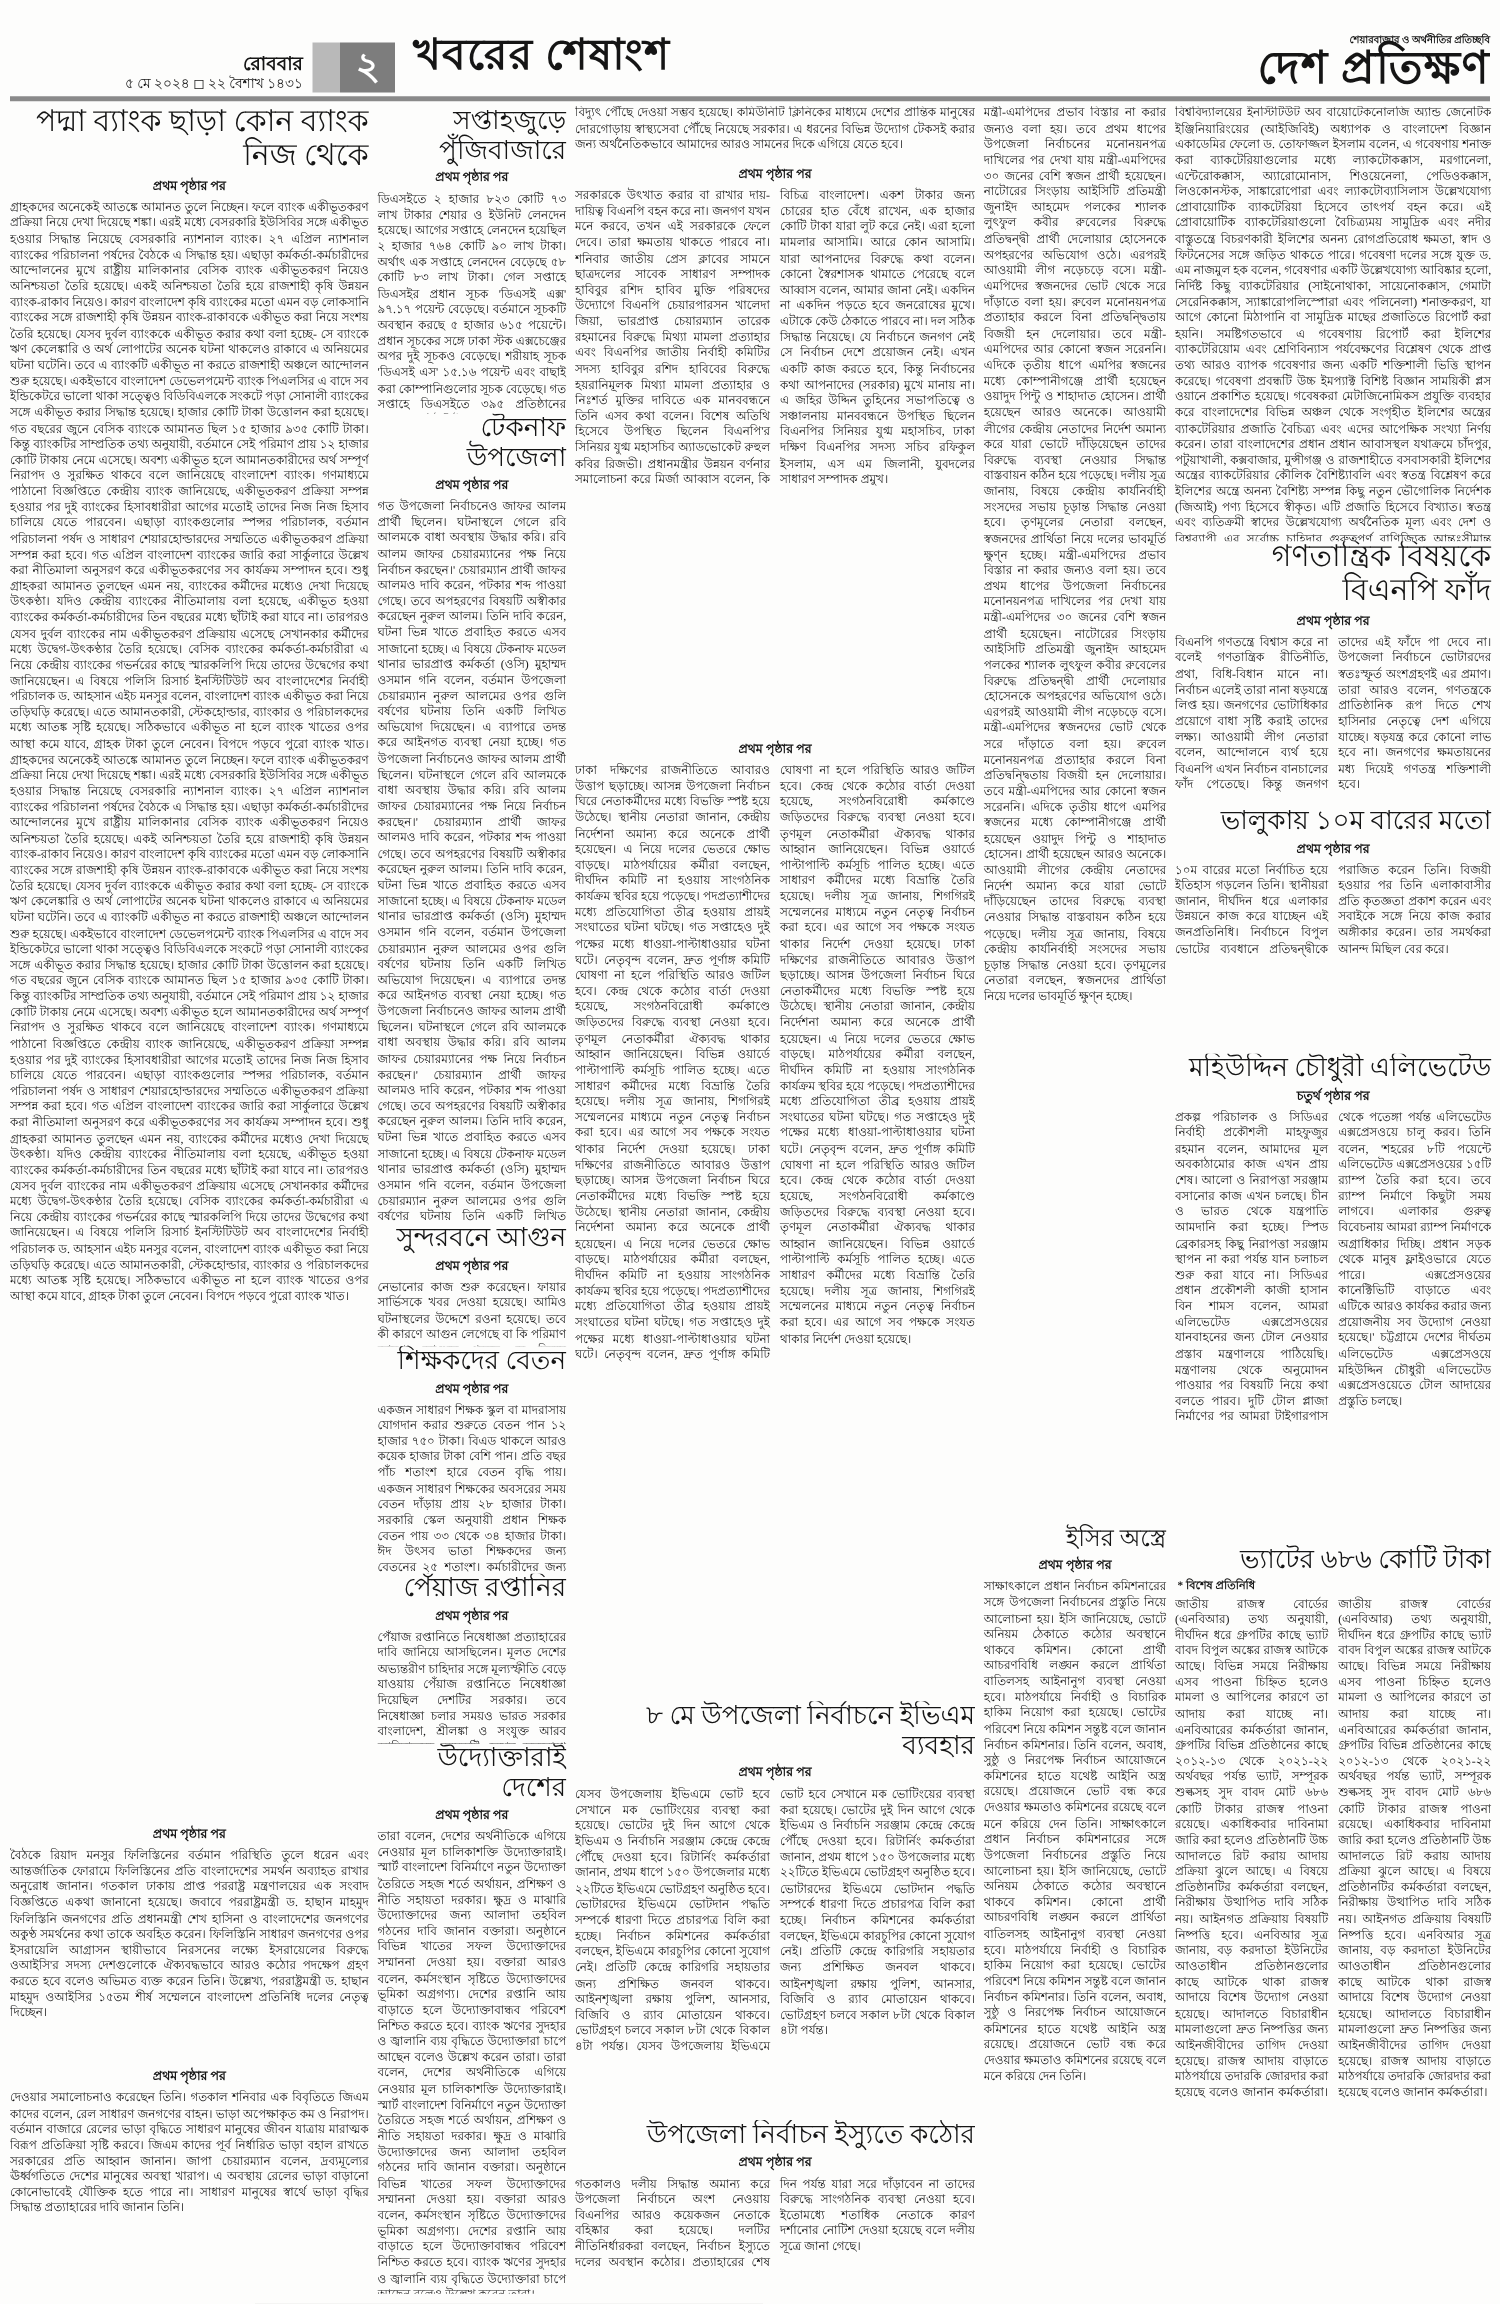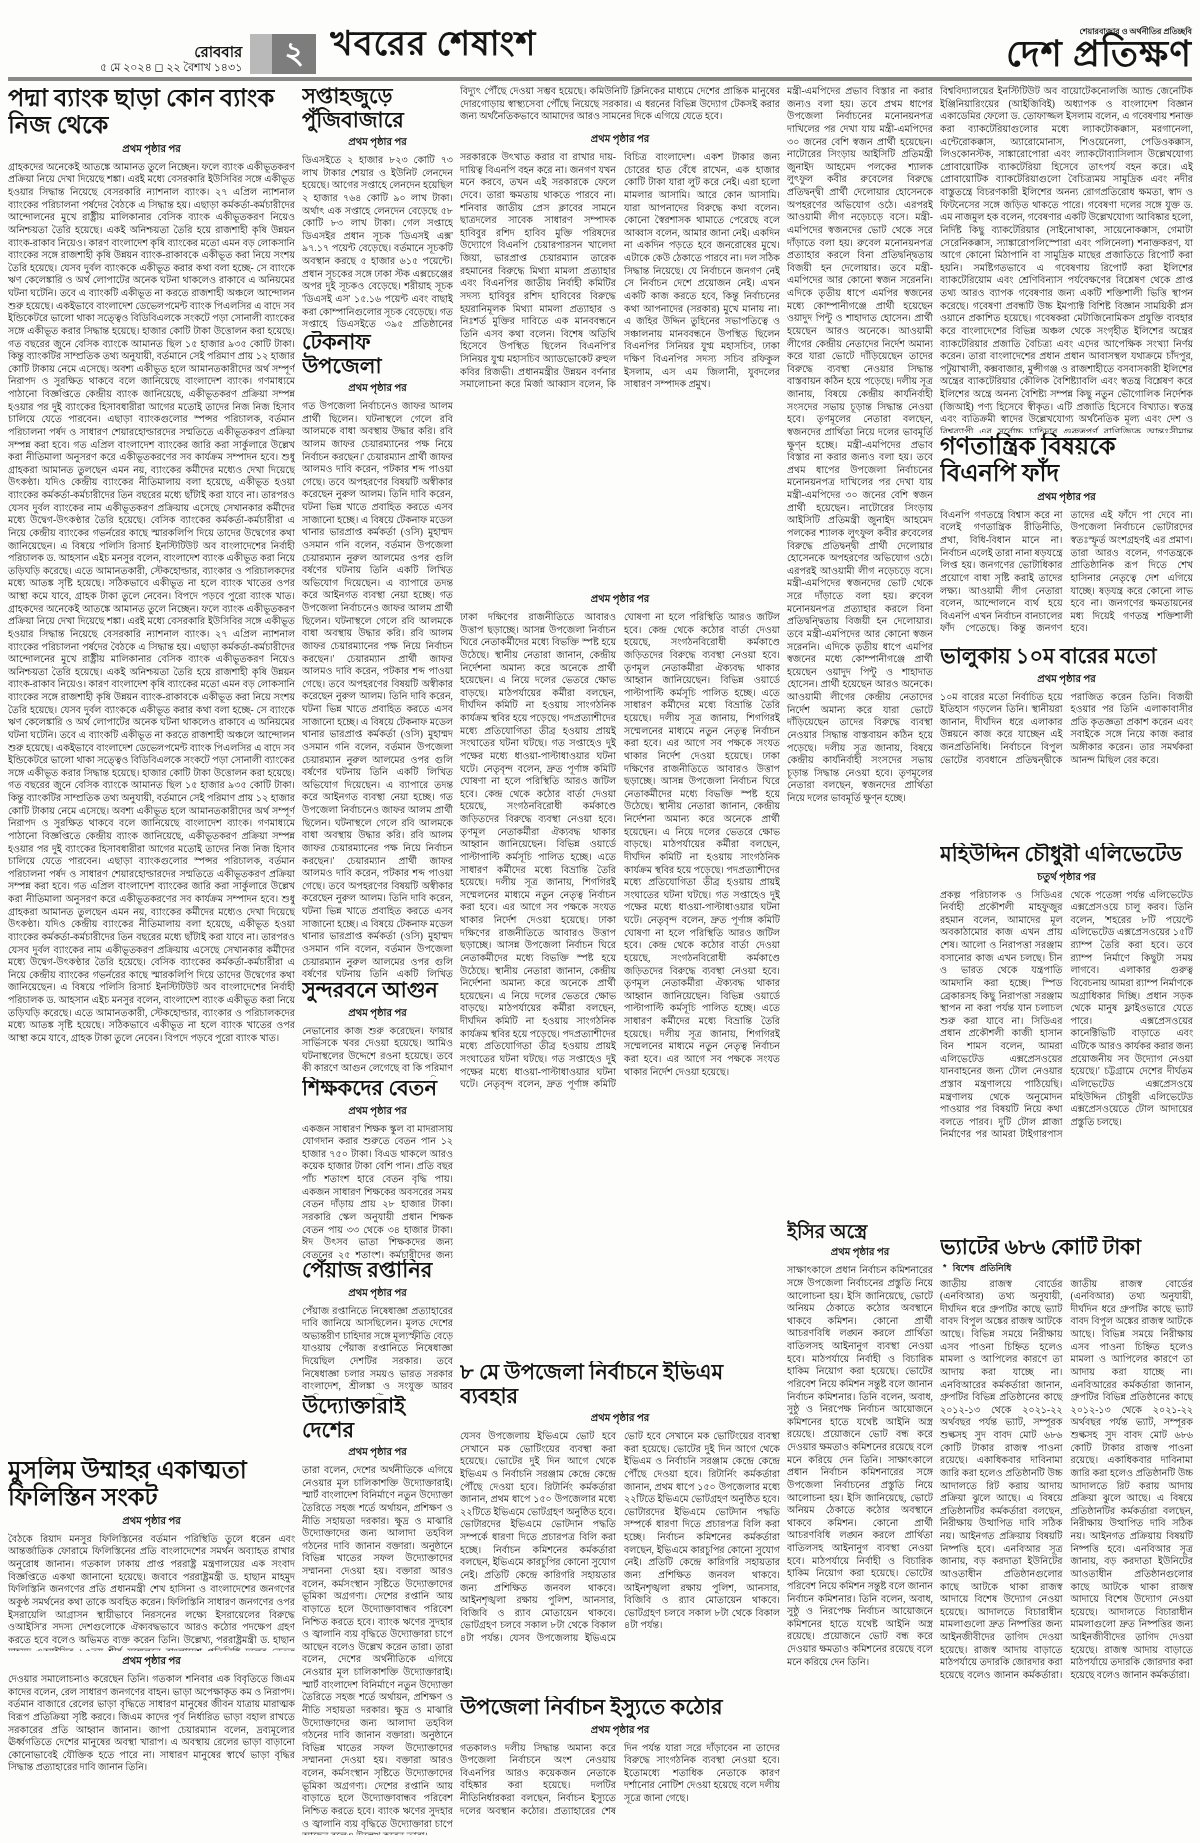--- a/index.html
+++ b/index.html
@@ -21,27 +21,27 @@
   .hdr-rule{height:4px;background:#8a8a8a;margin:3px 0 4px 0;}
   
   .cols{display:flex;gap:7px;}
   .strip{flex:0 0 auto;}
   .s-left{width:287px;}
   .s-c3{width:151px;}
   .s-mid{width:320px;}
   .s-c5{width:146px;}
   .s-right{width:253px;}
   .art{overflow:hidden;box-sizing:border-box;}
-  .hl{font-weight:bold;text-align:left;line-height:1.12;}
+  .hl{font-weight:normal;text-align:right;line-height:1.12;}
   .h24{font-size:24px;}
   .h26{font-size:26px;}
   .h21{font-size:21px;}
   .h19{font-size:19px;margin-top:28px;}
   .cont{font-size:10px;font-weight:bold;text-align:center;margin:2px 0 3px 0;}
-  .byline{font-size:9px;font-weight:bold;margin:1px 0 2px 2px;font-family:Liberation Mono, monospace;}
+  .byline{font-size:9px;font-weight:bold;margin:1px 0 2px 2px;}
   .bt{font-size:9.5px;line-height:1.33;text-align:justify;word-break:break-word;font-family:Liberation Serif, serif;}
   .two{column-count:2;column-gap:8px;}
 </style>
 </head>
 <body>
 
 <div class="page">
 
   <div class="hdr">
     <div class="hdr-date">
@@ -62,21 +62,20 @@
 
   <div class="cols">
 
     <div class="strip s-left">
       <div class="art" style="height:1372px">
         <div class="hl h24">পদ্মা ব্যাংক ছাড়া কোন ব্যাংক নিজ থেকে</div>
         <div class="cont">প্রথম পৃষ্ঠার পর</div>
         <div class="bt">গ্রাহকদের অনেকেই আতঙ্কে আমানত তুলে নিচ্ছেন। ফলে ব্যাংক একীভূতকরণ প্রক্রিয়া নিয়ে দেখা দিয়েছে শঙ্কা। এরই মধ্যে বেসরকারি ইউসিবির সঙ্গে একীভূত হওয়ার সিদ্ধান্ত নিয়েছে বেসরকারি ন্যাশনাল ব্যাংক। ২৭ এপ্রিল ন্যাশনাল ব্যাংকের পরিচালনা পর্ষদের বৈঠকে এ সিদ্ধান্ত হয়। এছাড়া কর্মকর্তা-কর্মচারীদের আন্দোলনের মুখে রাষ্ট্রীয় মালিকানার বেসিক ব্যাংক একীভূতকরণ নিয়েও অনিশ্চয়তা তৈরি হয়েছে। একই অনিশ্চয়তা তৈরি হয়ে রাজশাহী কৃষি উন্নয়ন ব্যাংক-রাকাব নিয়েও। কারণ বাংলাদেশ কৃষি ব্যাংকের মতো এমন বড় লোকসানি ব্যাংকের সঙ্গে রাজশাহী কৃষি উন্নয়ন ব্যাংক-রাকাবকে একীভূত করা নিয়ে সংশয় তৈরি হয়েছে। যেসব দুর্বল ব্যাংককে একীভূত করার কথা বলা হচ্ছে- সে ব্যাংকে ঋণ কেলেঙ্কারি ও অর্থ লোপাটের অনেক ঘটনা থাকলেও রাকাবে এ অনিয়মের ঘটনা ঘটেনি। তবে এ ব্যাংকটি একীভূত না করতে রাজশাহী অঞ্চলে আন্দোলন শুরু হয়েছে। একইভাবে বাংলাদেশ ডেভেলপমেন্ট ব্যাংক পিএলসির এ বাদে সব ইন্ডিকেটরে ভালো থাকা সত্ত্বেও বিডিবিএলকে সংকটে পড়া সোনালী ব্যাংকের সঙ্গে একীভূত করার সিদ্ধান্ত হয়েছে। হাজার কোটি টাকা উত্তোলন করা হয়েছে। গত বছরের জুনে বেসিক ব্যাংকে আমানত ছিল ১৫ হাজার ৯৩৫ কোটি টাকা। কিন্তু ব্যাংকটির সাম্প্রতিক তথ্য অনুযায়ী, বর্তমানে সেই পরিমাণ প্রায় ১২ হাজার কোটি টাকায় নেমে এসেছে। অবশ্য একীভূত হলে আমানতকারীদের অর্থ সম্পূর্ণ নিরাপদ ও সুরক্ষিত থাকবে বলে জানিয়েছে বাংলাদেশ ব্যাংক। গণমাধ্যমে পাঠানো বিজ্ঞপ্তিতে কেন্দ্রীয় ব্যাংক জানিয়েছে, একীভূতকরণ প্রক্রিয়া সম্পন্ন হওয়ার পর দুই ব্যাংকের হিসাবধারীরা আগের মতোই তাদের নিজ নিজ হিসাব চালিয়ে যেতে পারবেন। এছাড়া ব্যাংকগুলোর স্পন্সর পরিচালক, বর্তমান পরিচালনা পর্ষদ ও সাধারণ শেয়ারহোল্ডারদের সম্মতিতে একীভূতকরণ প্রক্রিয়া সম্পন্ন করা হবে। গত এপ্রিল বাংলাদেশ ব্যাংকের জারি করা সার্কুলারে উল্লেখ করা নীতিমালা অনুসরণ করে একীভূতকরণের সব কার্যক্রম সম্পাদন হবে। শুধু গ্রাহকরা আমানত তুলছেন এমন নয়, ব্যাংকের কর্মীদের মধ্যেও দেখা দিয়েছে উৎকণ্ঠা। যদিও কেন্দ্রীয় ব্যাংকের নীতিমালায় বলা হয়েছে, একীভূত হওয়া ব্যাংকের কর্মকর্তা-কর্মচারীদের তিন বছরের মধ্যে ছাঁটাই করা যাবে না। তারপরও যেসব দুর্বল ব্যাংকের নাম একীভূতকরণ প্রক্রিয়ায় এসেছে সেখানকার কর্মীদের মধ্যে উদ্বেগ-উৎকণ্ঠার তৈরি হয়েছে। বেসিক ব্যাংকের কর্মকর্তা-কর্মচারীরা এ নিয়ে কেন্দ্রীয় ব্যাংকের গভর্নরের কাছে স্মারকলিপি দিয়ে তাদের উদ্বেগের কথা জানিয়েছেন। এ বিষয়ে পলিসি রিসার্চ ইনস্টিটিউট অব বাংলাদেশের নির্বাহী পরিচালক ড. আহসান এইচ মনসুর বলেন, বাংলাদেশ ব্যাংক একীভূত করা নিয়ে তড়িঘড়ি করেছে। এতে আমানতকারী, স্টেকহোল্ডার, ব্যাংকার ও পরিচালকদের মধ্যে আতঙ্ক সৃষ্টি হয়েছে। সঠিকভাবে একীভূত না হলে ব্যাংক খাতের ওপর আস্থা কমে যাবে, গ্রাহক টাকা তুলে নেবেন। বিপদে পড়বে পুরো ব্যাংক খাত। গ্রাহকদের অনেকেই আতঙ্কে আমানত তুলে নিচ্ছেন। ফলে ব্যাংক একীভূতকরণ প্রক্রিয়া নিয়ে দেখা দিয়েছে শঙ্কা। এরই মধ্যে বেসরকারি ইউসিবির সঙ্গে একীভূত হওয়ার সিদ্ধান্ত নিয়েছে বেসরকারি ন্যাশনাল ব্যাংক। ২৭ এপ্রিল ন্যাশনাল ব্যাংকের পরিচালনা পর্ষদের বৈঠকে এ সিদ্ধান্ত হয়। এছাড়া কর্মকর্তা-কর্মচারীদের আন্দোলনের মুখে রাষ্ট্রীয় মালিকানার বেসিক ব্যাংক একীভূতকরণ নিয়েও অনিশ্চয়তা তৈরি হয়েছে। একই অনিশ্চয়তা তৈরি হয়ে রাজশাহী কৃষি উন্নয়ন ব্যাংক-রাকাব নিয়েও। কারণ বাংলাদেশ কৃষি ব্যাংকের মতো এমন বড় লোকসানি ব্যাংকের সঙ্গে রাজশাহী কৃষি উন্নয়ন ব্যাংক-রাকাবকে একীভূত করা নিয়ে সংশয় তৈরি হয়েছে। যেসব দুর্বল ব্যাংককে একীভূত করার কথা বলা হচ্ছে- সে ব্যাংকে ঋণ কেলেঙ্কারি ও অর্থ লোপাটের অনেক ঘটনা থাকলেও রাকাবে এ অনিয়মের ঘটনা ঘটেনি। তবে এ ব্যাংকটি একীভূত না করতে রাজশাহী অঞ্চলে আন্দোলন শুরু হয়েছে। একইভাবে বাংলাদেশ ডেভেলপমেন্ট ব্যাংক পিএলসির এ বাদে সব ইন্ডিকেটরে ভালো থাকা সত্ত্বেও বিডিবিএলকে সংকটে পড়া সোনালী ব্যাংকের সঙ্গে একীভূত করার সিদ্ধান্ত হয়েছে। হাজার কোটি টাকা উত্তোলন করা হয়েছে। গত বছরের জুনে বেসিক ব্যাংকে আমানত ছিল ১৫ হাজার ৯৩৫ কোটি টাকা। কিন্তু ব্যাংকটির সাম্প্রতিক তথ্য অনুযায়ী, বর্তমানে সেই পরিমাণ প্রায় ১২ হাজার কোটি টাকায় নেমে এসেছে। অবশ্য একীভূত হলে আমানতকারীদের অর্থ সম্পূর্ণ নিরাপদ ও সুরক্ষিত থাকবে বলে জানিয়েছে বাংলাদেশ ব্যাংক। গণমাধ্যমে পাঠানো বিজ্ঞপ্তিতে কেন্দ্রীয় ব্যাংক জানিয়েছে, একীভূতকরণ প্রক্রিয়া সম্পন্ন হওয়ার পর দুই ব্যাংকের হিসাবধারীরা আগের মতোই তাদের নিজ নিজ হিসাব চালিয়ে যেতে পারবেন। এছাড়া ব্যাংকগুলোর স্পন্সর পরিচালক, বর্তমান পরিচালনা পর্ষদ ও সাধারণ শেয়ারহোল্ডারদের সম্মতিতে একীভূতকরণ প্রক্রিয়া সম্পন্ন করা হবে। গত এপ্রিল বাংলাদেশ ব্যাংকের জারি করা সার্কুলারে উল্লেখ করা নীতিমালা অনুসরণ করে একীভূতকরণের সব কার্যক্রম সম্পাদন হবে। শুধু গ্রাহকরা আমানত তুলছেন এমন নয়, ব্যাংকের কর্মীদের মধ্যেও দেখা দিয়েছে উৎকণ্ঠা। যদিও কেন্দ্রীয় ব্যাংকের নীতিমালায় বলা হয়েছে, একীভূত হওয়া ব্যাংকের কর্মকর্তা-কর্মচারীদের তিন বছরের মধ্যে ছাঁটাই করা যাবে না। তারপরও যেসব দুর্বল ব্যাংকের নাম একীভূতকরণ প্রক্রিয়ায় এসেছে সেখানকার কর্মীদের মধ্যে উদ্বেগ-উৎকণ্ঠার তৈরি হয়েছে। বেসিক ব্যাংকের কর্মকর্তা-কর্মচারীরা এ নিয়ে কেন্দ্রীয় ব্যাংকের গভর্নরের কাছে স্মারকলিপি দিয়ে তাদের উদ্বেগের কথা জানিয়েছেন। এ বিষয়ে পলিসি রিসার্চ ইনস্টিটিউট অব বাংলাদেশের নির্বাহী পরিচালক ড. আহসান এইচ মনসুর বলেন, বাংলাদেশ ব্যাংক একীভূত করা নিয়ে তড়িঘড়ি করেছে। এতে আমানতকারী, স্টেকহোল্ডার, ব্যাংকার ও পরিচালকদের মধ্যে আতঙ্ক সৃষ্টি হয়েছে। সঠিকভাবে একীভূত না হলে ব্যাংক খাতের ওপর আস্থা কমে যাবে, গ্রাহক টাকা তুলে নেবেন। বিপদে পড়বে পুরো ব্যাংক খাত।</div>
       </div>
       <div class="art" style="height:194px">
-        <div class="hl h24">মুসলিম উম্মাহর একাত্মতা ফিলিস্তিন সংকট</div>
         <div class="cont">প্রথম পৃষ্ঠার পর</div>
         <div class="bt">বৈঠকে রিয়াদ মনসুর ফিলিস্তিনের বর্তমান পরিস্থিতি তুলে ধরেন এবং আন্তর্জাতিক ফোরামে ফিলিস্তিনের প্রতি বাংলাদেশের সমর্থন অব্যাহত রাখার অনুরোধ জানান। গতকাল ঢাকায় প্রাপ্ত পররাষ্ট্র মন্ত্রণালয়ের এক সংবাদ বিজ্ঞপ্তিতে একথা জানানো হয়েছে। জবাবে পররাষ্ট্রমন্ত্রী ড. হাছান মাহমুদ ফিলিস্তিনি জনগণের প্রতি প্রধানমন্ত্রী শেখ হাসিনা ও বাংলাদেশের জনগণের অকুণ্ঠ সমর্থনের কথা তাকে অবহিত করেন। ফিলিস্তিনি সাধারণ জনগণের ওপর ইসরায়েলি আগ্রাসন স্থায়ীভাবে নিরসনের লক্ষ্যে ইসরায়েলের বিরুদ্ধে ওআইসি'র সদস্য দেশগুলোকে ঐক্যবদ্ধভাবে আরও কঠোর পদক্ষেপ গ্রহণ করতে হবে বলেও অভিমত ব্যক্ত করেন তিনি। উল্লেখ্য, পররাষ্ট্রমন্ত্রী ড. হাছান মাহমুদ ওআইসির ১৫তম শীর্ষ সম্মেলনে বাংলাদেশ প্রতিনিধি দলের নেতৃত্ব দিচ্ছেন।</div>
       </div>
       <div class="art" style="height:190px">
         <div class="cont">প্রথম পৃষ্ঠার পর</div>
         <div class="bt">দেওয়ার সমালোচনাও করেছেন তিনি। গতকাল শনিবার এক বিবৃতিতে জিএম কাদের বলেন, রেল সাধারণ জনগণের বাহন। ভাড়া অপেক্ষাকৃত কম ও নিরাপদ। বর্তমান বাজারে রেলের ভাড়া বৃদ্ধিতে সাধারণ মানুষের জীবন যাত্রায় মারাত্মক বিরূপ প্রতিক্রিয়া সৃষ্টি করবে। জিএম কাদের পূর্ব নির্ধারিত ভাড়া বহাল রাখতে সরকারের প্রতি আহ্বান জানান। জাপা চেয়ারম্যান বলেন, দ্রব্যমূল্যের ঊর্ধ্বগতিতে দেশের মানুষের অবস্থা খারাপ। এ অবস্থায় রেলের ভাড়া বাড়ানো কোনোভাবেই যৌক্তিক হতে পারে না। সাধারণ মানুষের স্বার্থে ভাড়া বৃদ্ধির সিদ্ধান্ত প্রত্যাহারের দাবি জানান তিনি।</div>
       </div>
     </div>
 
     <div class="strip s-c3">

